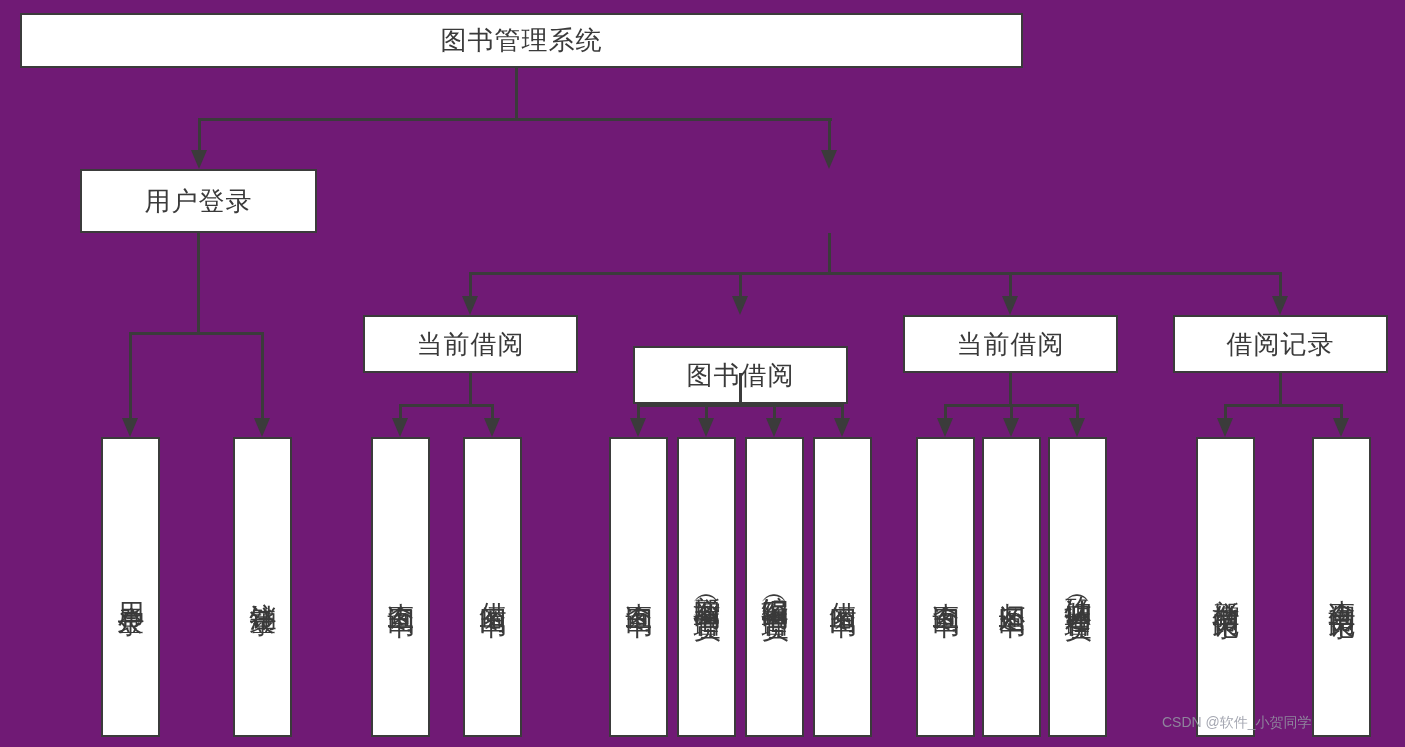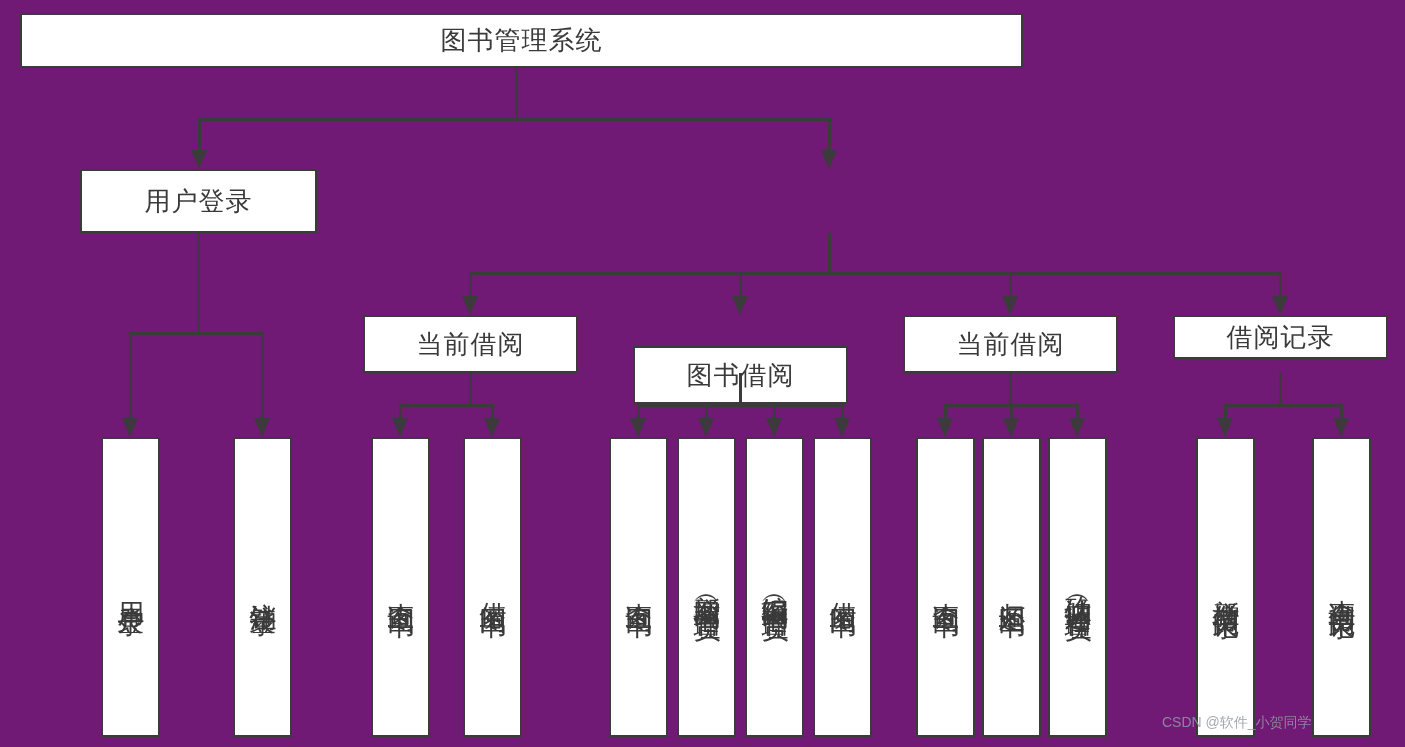--- a/index.html
+++ b/index.html
@@ -95,21 +95,21 @@
 
   <div class="box hbox" style="left:363px; top:315px; width:215px; height:58px;">
     <span>当前借阅</span>
   </div>
   <div class="box hbox" style="left:633px; top:315px; width:215px; height:58px;margin-top:31px;">
     <span>图书借阅</span>
   </div>
   <div class="box hbox" style="left:903px; top:315px; width:215px; height:58px;">
     <span>当前借阅</span>
   </div>
-  <div class="box hbox" style="left:1173px; top:315px; width:215px; height:44px;">
+  <div class="box hbox" style="left:1173px; top:315px; width:215px; height:58px;">
     <span>借阅记录</span>
   </div>
 
   <div class="ln" style="left:469px; top:373px; width:3px; height:34px;"></div>
   <div class="ln" style="left:399px; top:404px; width:95px; height:3px;"></div>
   <div class="ln" style="left:399px; top:404px; width:3px; height:18px;"></div>
   <div class="arrow" style="left:392px; top:418px;"></div>
   <div class="ln" style="left:491px; top:404px; width:3px; height:18px;"></div>
   <div class="arrow" style="left:484px; top:418px;"></div>
 

